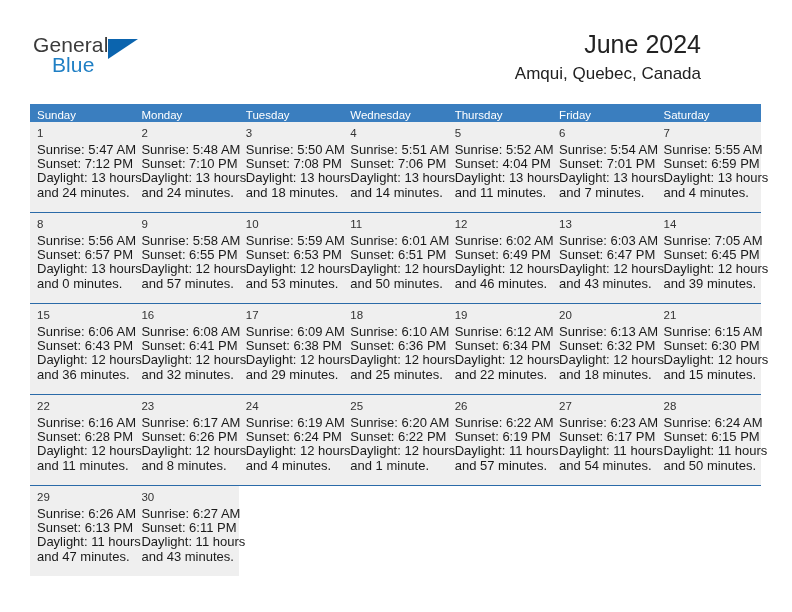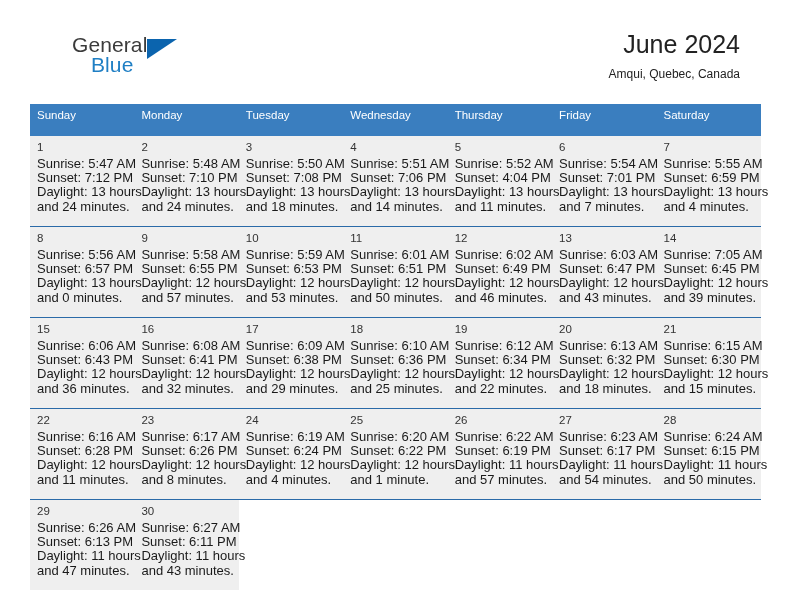--- a/index.html
+++ b/index.html
@@ -21,21 +21,20 @@
     box-sizing: border-box;
   }
 
   
   .header {
     position: absolute;
     left: 0;
     top: 0;
     width: 737px;
     height: 100px;
-    margin-left: 39px;
   }
   .brand {
     position: absolute;
     left: 33px;
     top: 33px;
     width: 200px;
     height: 50px;
   }
   .brand-general {
     position: absolute;
@@ -71,21 +70,21 @@
     top: 28px;
     text-align: right;
   }
   .cal-title {
     font-size: 25px;
     color: #222222;
     line-height: 32px;
     white-space: nowrap;
   }
   .cal-location {
-    font-size: 12px;
+    font-size: 17px;
     color: #222222;
     line-height: 20px;
     margin-top: 4px;
     white-space: nowrap;
   }
 
   
   .cal-wrap {
     position: absolute;
     left: 30px;
@@ -96,21 +95,21 @@
     border-collapse: collapse;
     width: 731px;
     table-layout: fixed;
   }
   table.calendar th {
     background: #3a7ebf;
     color: #ffffff;
     font-size: 11.5px;
     font-weight: normal;
     text-align: left;
-    padding: 5px 0 15px 7px;
+    padding: 5px 0 1px 7px;
     height: 12px;
     border: none;
   }
   table.calendar td {
     vertical-align: top;
     padding: 0;
     border: none;
     height: 90px;
     width: 104.4px;
   }

